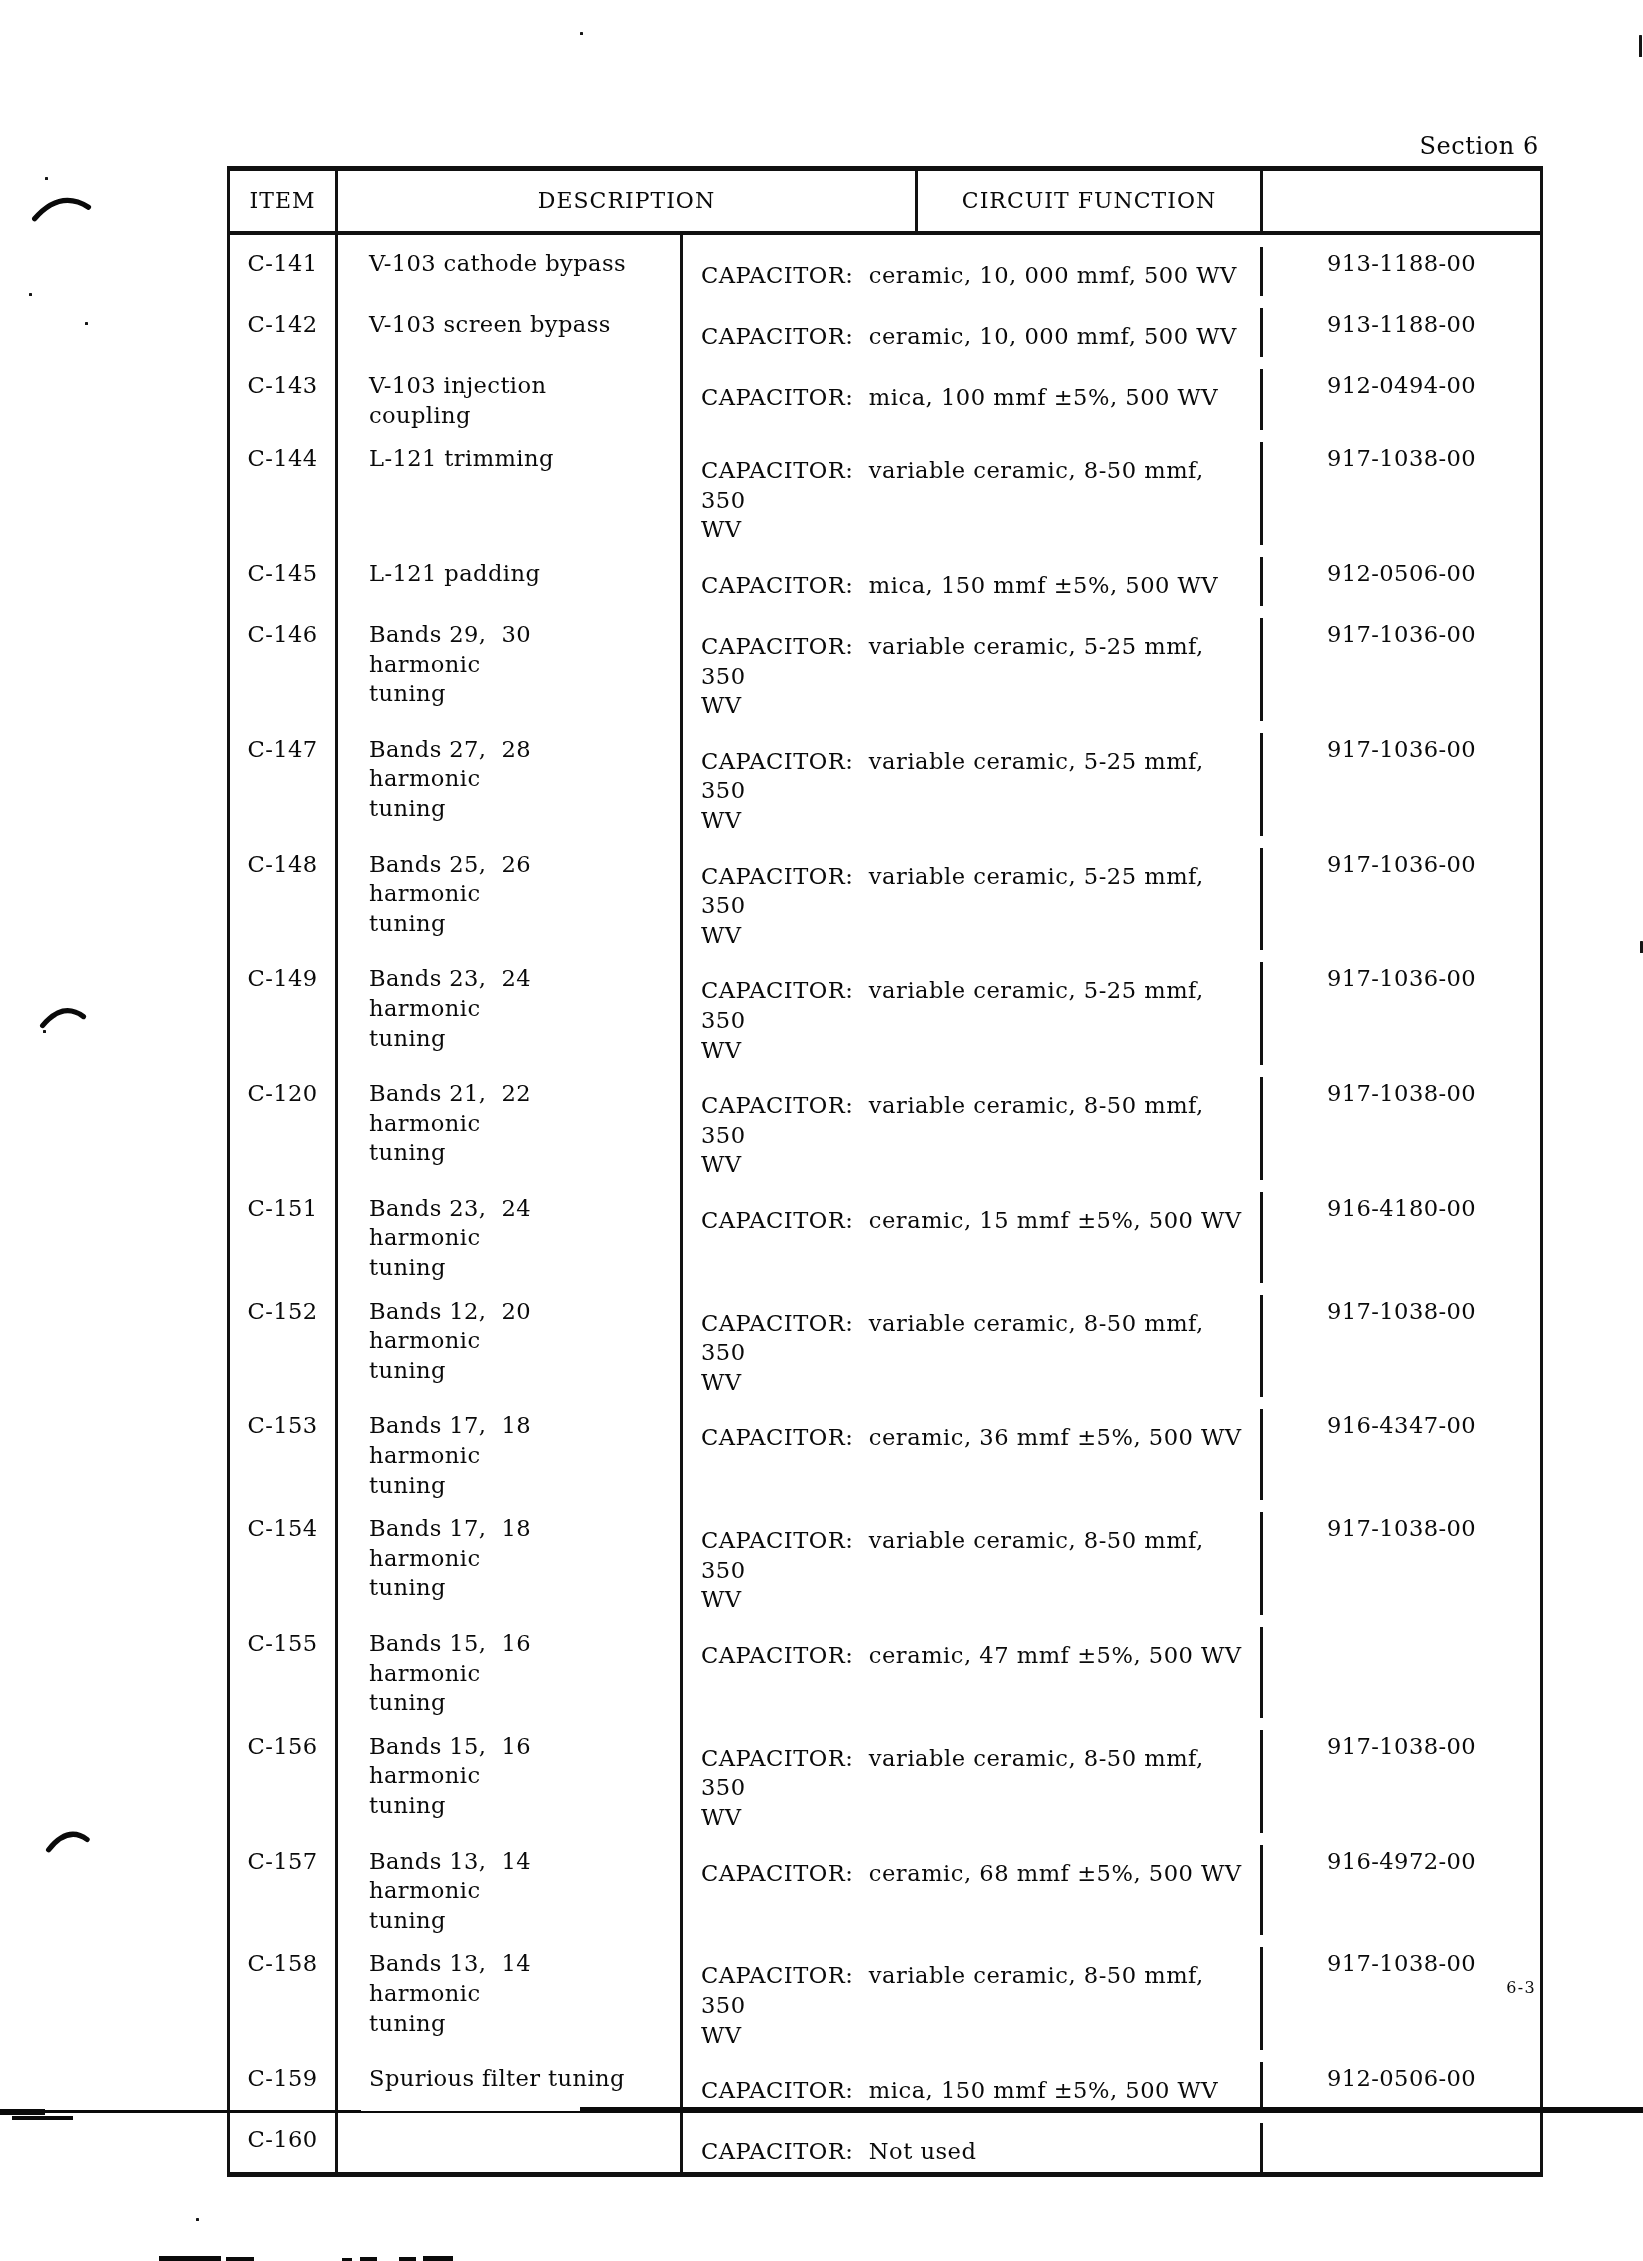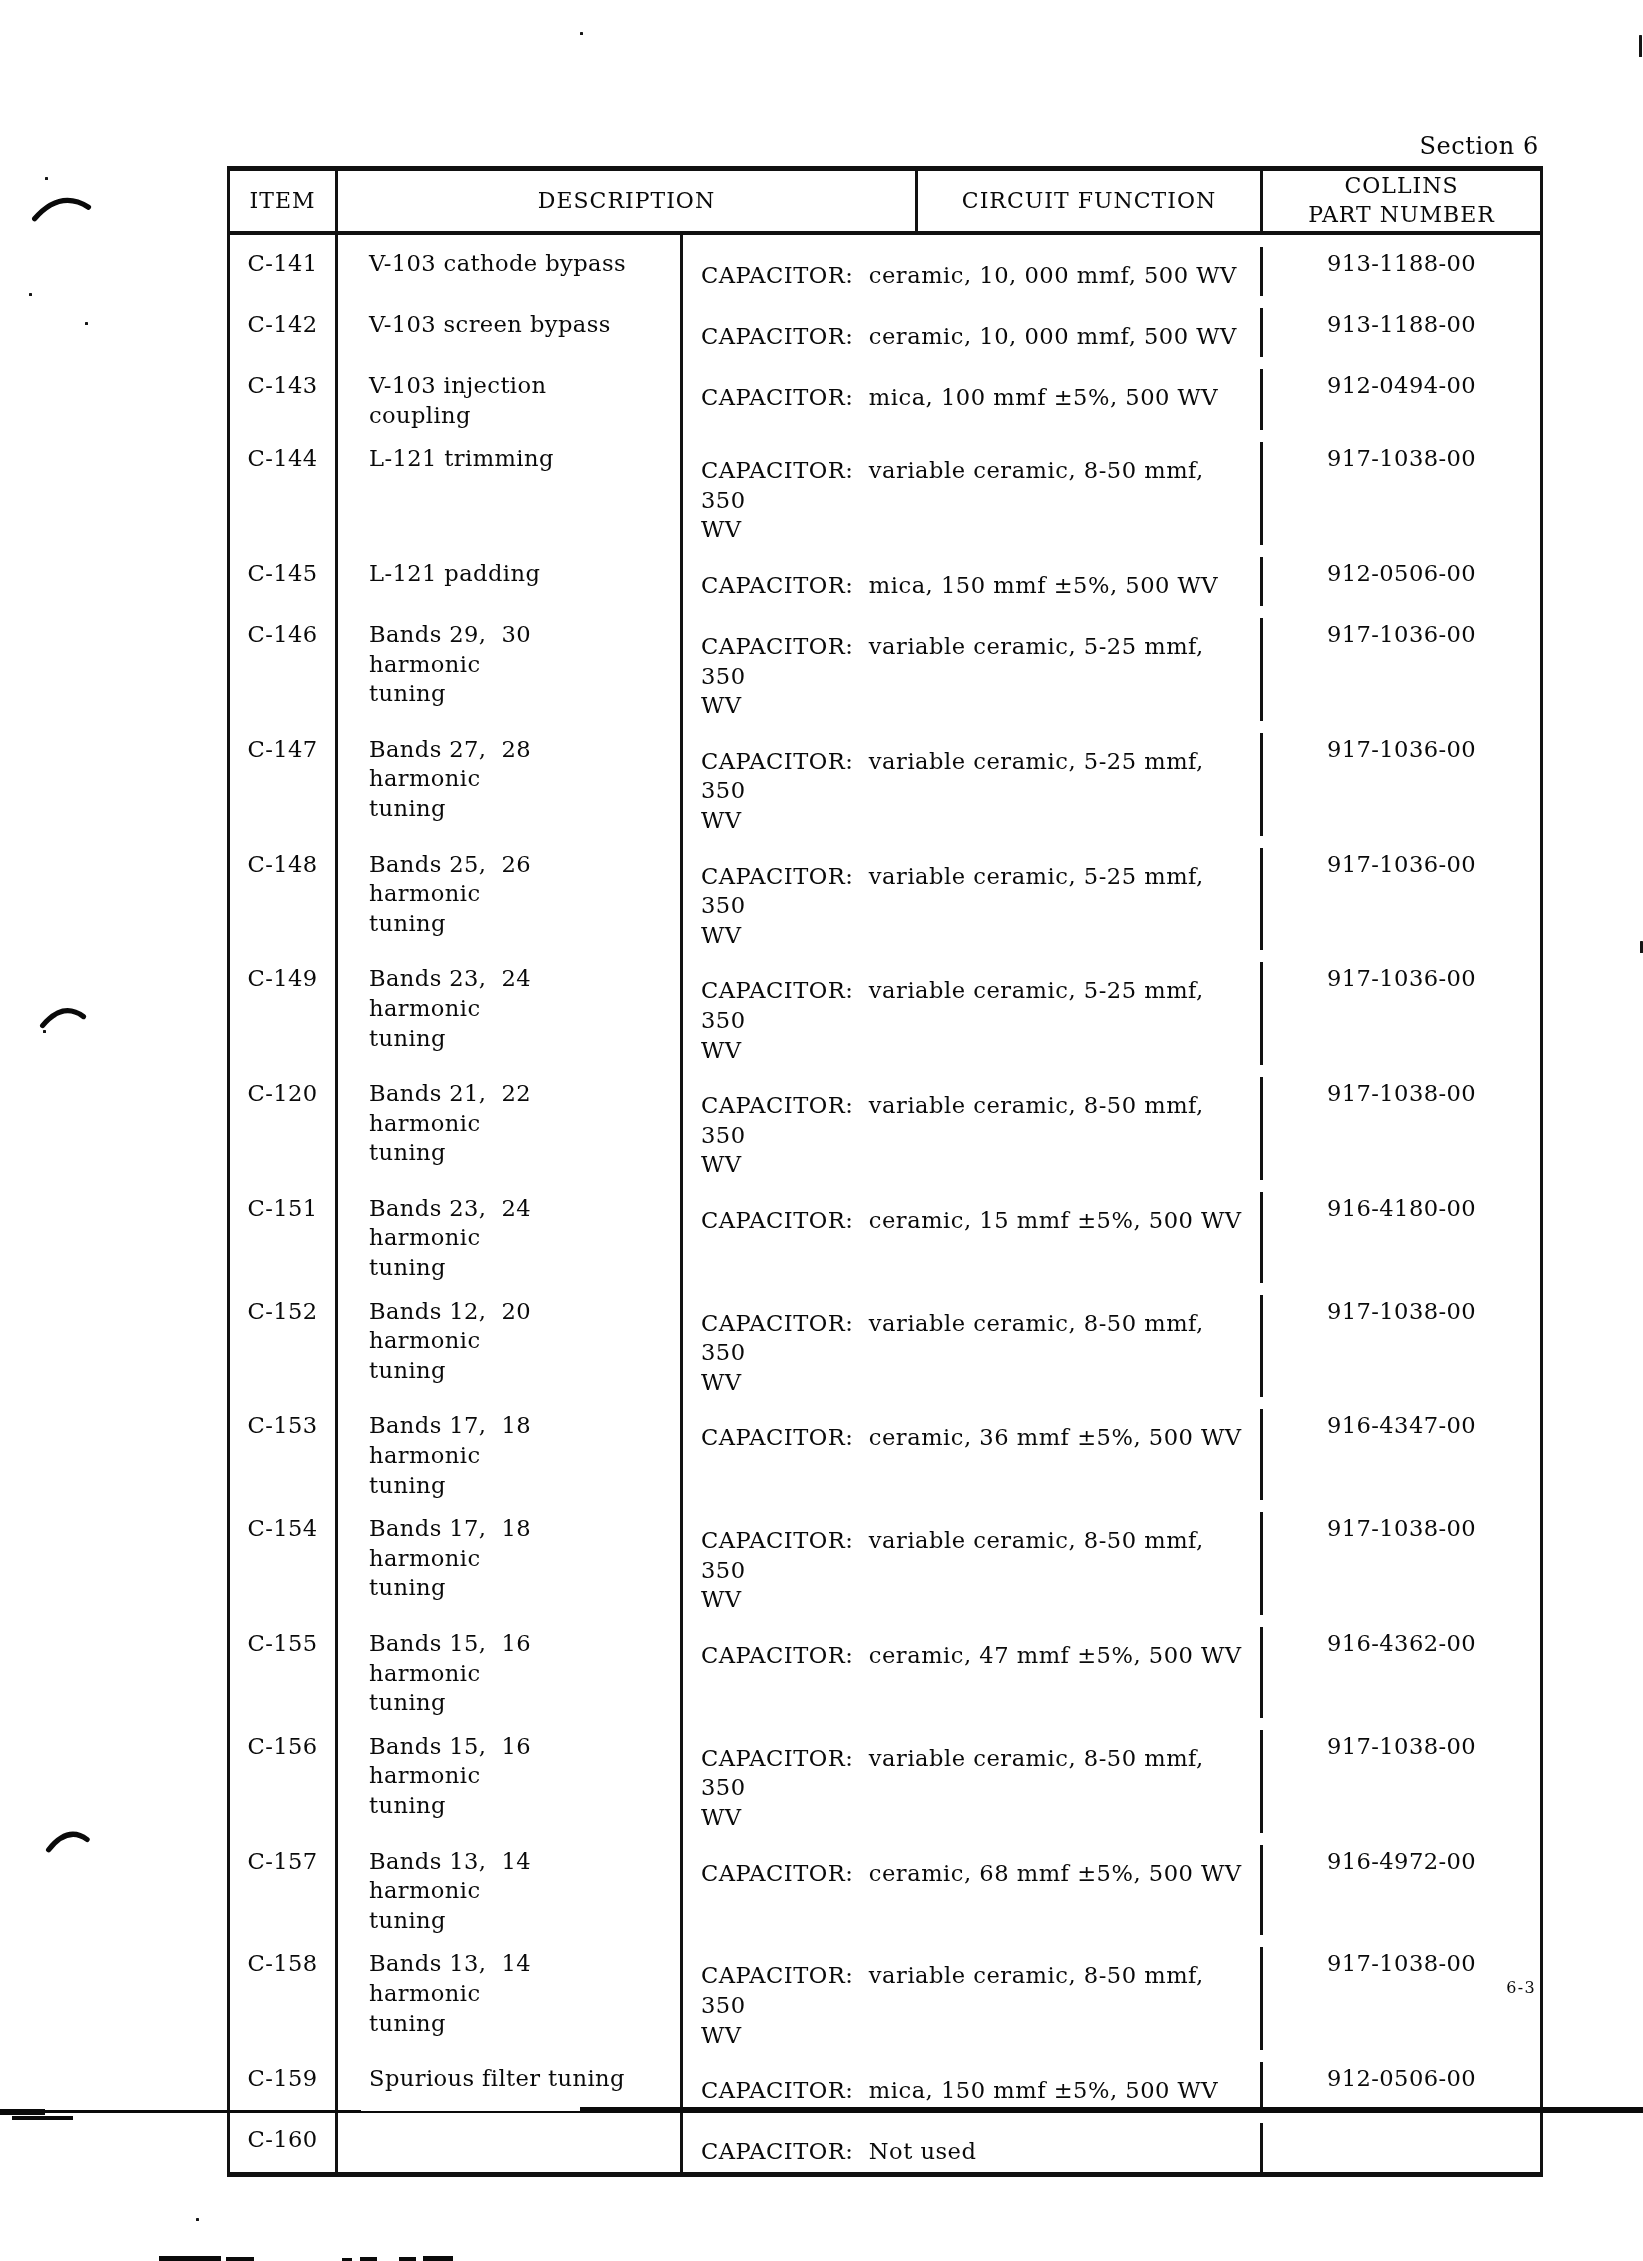--- a/index.html
+++ b/index.html
@@ -80,22 +80,20 @@
   <div class="section-head">
     <div class="l1">Section 6</div>
     <div class="l2">PARTS LIST</div>
   </div>
 
   <div class="tbl">
     <div class="trow thead">
       <div class="cell c1">ITEM</div>
       <div class="cell c3">DESCRIPTION</div>
       <div class="cell c2">CIRCUIT FUNCTION</div>
-      <div class="cell c4">COLLINS
-PART NUMBER</div>
     </div>
     <div id="tbody">
         <div class="trow row">
           <div class="cell c1">C-141</div>
           <div class="cell c2">V-103 cathode bypass</div>
           <div class="cell c3">CAPACITOR:  ceramic, 10, 000 mmf, 500 WV</div>
           <div class="cell c4">913-1188-00</div>
         </div>
         <div class="trow row">
           <div class="cell c1">C-142</div>
@@ -190,21 +188,20 @@
 tuning</div>
           <div class="cell c3">CAPACITOR:  variable ceramic, 8-50 mmf, 350
 WV</div>
           <div class="cell c4">917-1038-00</div>
         </div>
         <div class="trow row tall">
           <div class="cell c1">C-155</div>
           <div class="cell c2">Bands 15,  16 harmonic
 tuning</div>
           <div class="cell c3">CAPACITOR:  ceramic, 47 mmf ±5%, 500 WV</div>
-          <div class="cell c4">916-4362-00</div>
         </div>
         <div class="trow row tall">
           <div class="cell c1">C-156</div>
           <div class="cell c2">Bands 15,  16 harmonic
 tuning</div>
           <div class="cell c3">CAPACITOR:  variable ceramic, 8-50 mmf, 350
 WV</div>
           <div class="cell c4">917-1038-00</div>
         </div>
         <div class="trow row tall">

